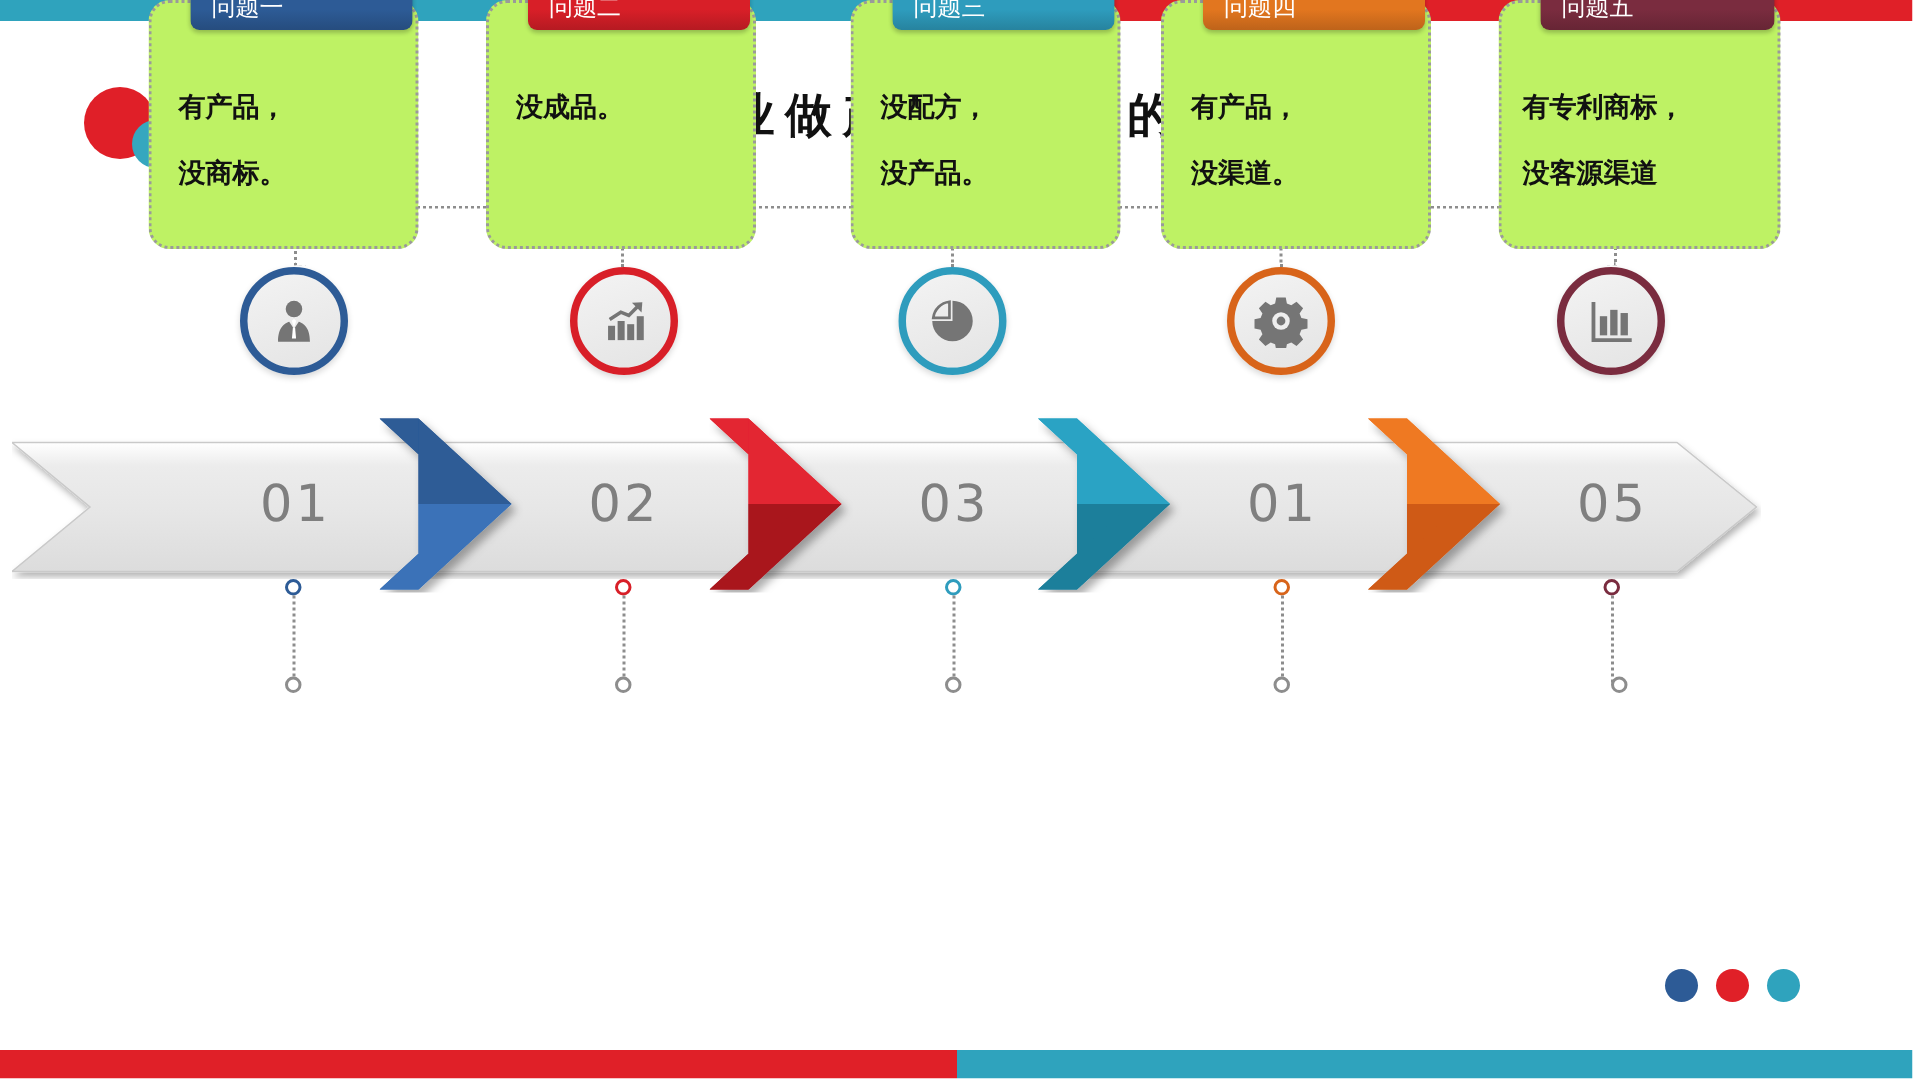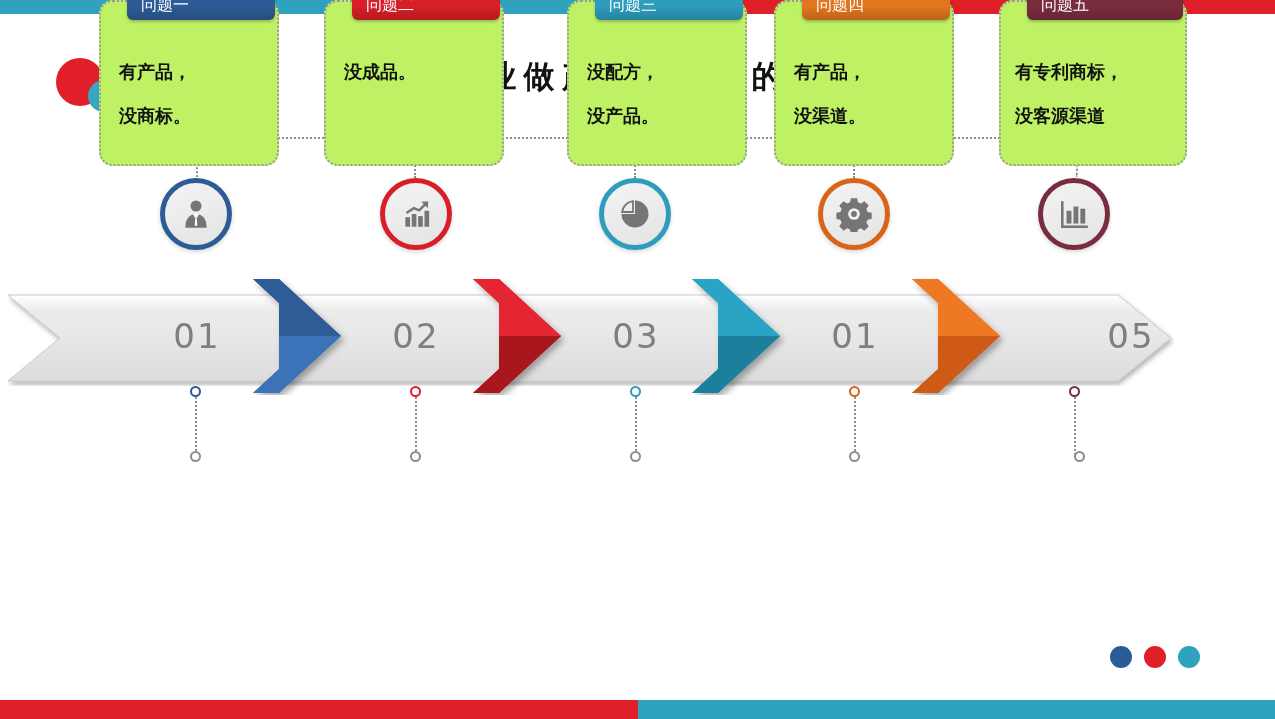--- a/index.html
+++ b/index.html
@@ -315,21 +315,21 @@
       </filter>
     </defs>
     <path d="M0 5 L1110 5 L1163 48 L1110 91 L0 91 L52 48 Z" fill="url(#ribGrad)" stroke="#c9c9c9" stroke-width="1" filter="url(#ribShadow)"></path>
   </svg>
 </div>
 
 <div class="ribbon-num" id="num-0" style="left:152px;">01</div>
 <div class="ribbon-num" id="num-1" style="left:371px;">02</div>
 <div class="ribbon-num" id="num-2" style="left:591px;">03</div>
 <div class="ribbon-num" id="num-3" style="left:810px;">01</div>
-<div class="ribbon-num" id="num-4" style="left:1086px;">05</div>
+<div class="ribbon-num" id="num-4" style="left:1030px;">05</div>
 
 <div class="chev" id="chev-0" style="left:253px; top:277px;">
     <svg width="96" height="118" viewBox="0 0 96 118">
       <defs>
         <filter id="cs0" x="-20%" y="-20%" width="160%" height="160%">
           <feDropShadow dx="3" dy="4" stdDeviation="3" flood-color="#000" flood-opacity="0.32"></feDropShadow>
         </filter>
       </defs>
       <g filter="url(#cs0)">
         <path d="M26 2 L88 59 L62 59 L0 2 Z" fill="#2d5b96"></path>

